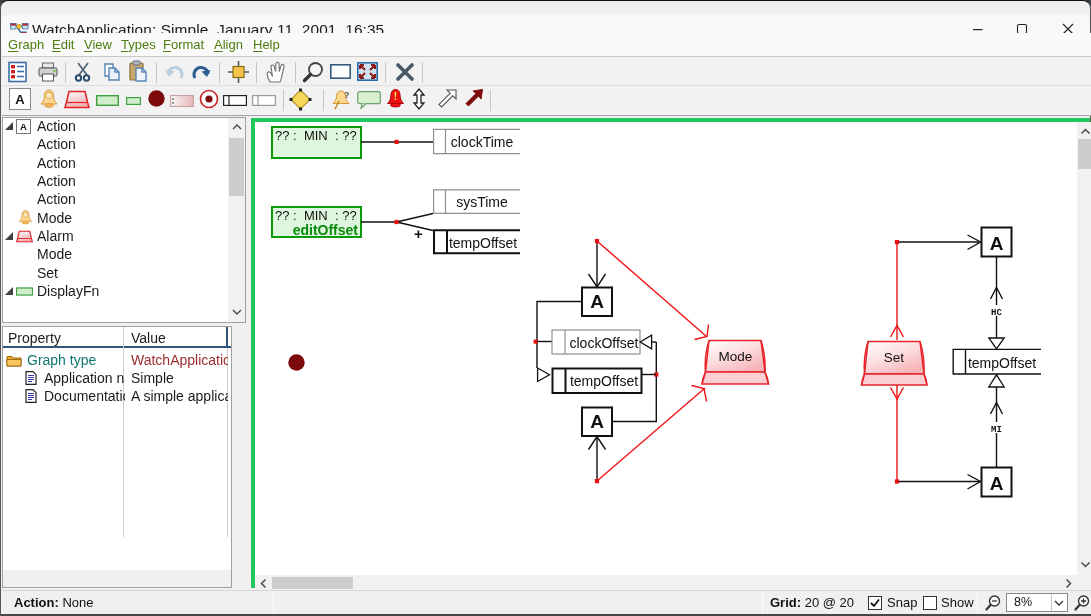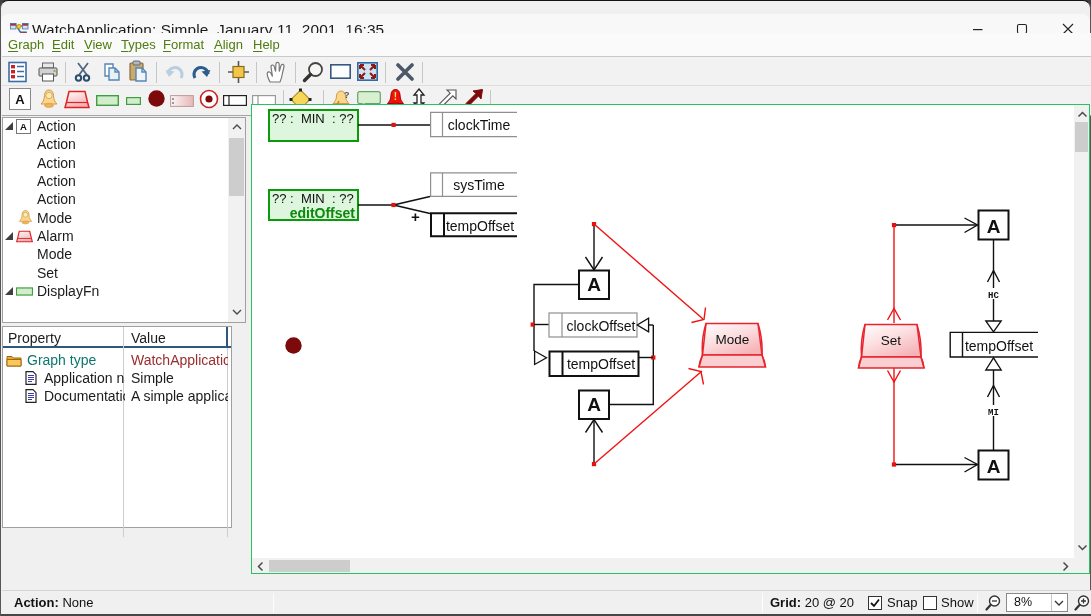--- a/index.html
+++ b/index.html
@@ -19,24 +19,24 @@
 .menuitem { position:absolute; top:4px; font-size:13px; color:#4d7c0f; }
 .menuitem u { text-decoration:underline; text-underline-offset:2px; }
 
 #toolbar { position:absolute; left:1px; top:55px; width:1089px; height:60px; background:#f2f2f3; border-top:1px solid #c9c9c9; border-bottom:1px solid #a5a5a5; }
 .tsep1 { position:absolute; top:5px; width:1px; height:21px; background:#c6c6c6; }
 .tsep2 { position:absolute; top:33px; width:1px; height:21px; background:#c6c6c6; }
 .ticon { position:absolute; }
 
 .panel { position:absolute; background:#fff; border:1px solid #a0a0a0; }
 #tree { left:1px; top:116px; width:244px; height:206px; }
-#props { left:1px; top:325px; width:230px; height:202px; }
+#props { left:1px; top:325px; width:230px; height:262px; }
 .trow { position:absolute; left:0; font-size:14px; color:#1b1b1b; white-space:nowrap; }
 
-#canvasbox { position:absolute; left:250px; top:103px; width:839px; height:470px; border:1px solid #22c55e; background:#fff; }
+#canvasbox { position:absolute; left:250px; top:117px; width:839px; height:470px; border:4px solid #22c55e; background:#fff; }
 
 .sbtrack { position:absolute; background:#f1f1f1; }
 .sbthumb { position:absolute; background:#cdcdcd; }
 
 #statusbar { position:absolute; left:1px; top:589px; width:1089px; height:24px; background:#f0f0f0; border-top:1px solid #d5d5d5; font-size:13px; color:#111; }
 .ssep { position:absolute; top:2px; width:1px; height:20px; background:#c0c0c0; border-right:1px solid #fdfdfd; }
 #botborder { position:absolute; left:0; top:613px; width:1091px; height:3px; background:#474747; }
 </style>
 </head>
 <body>

